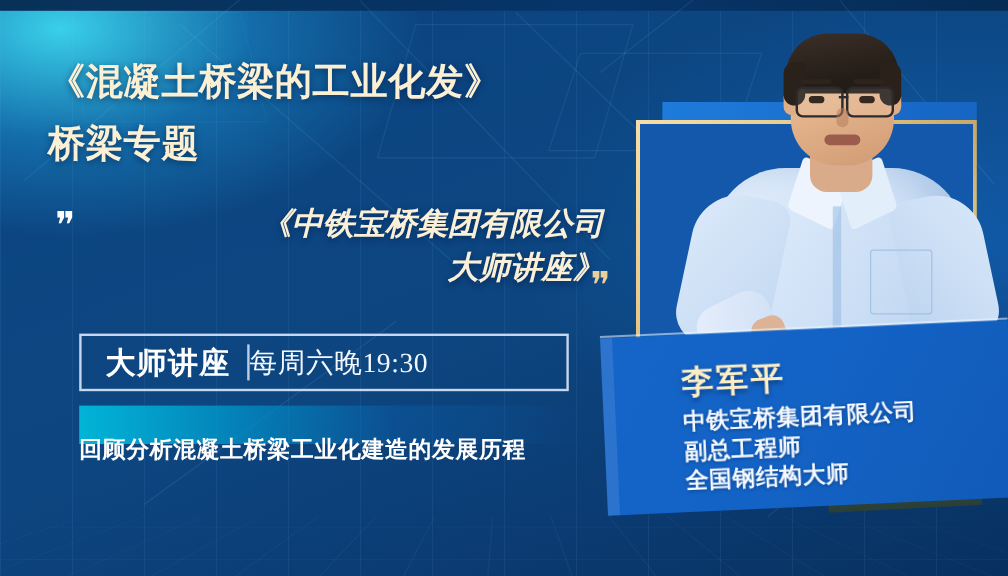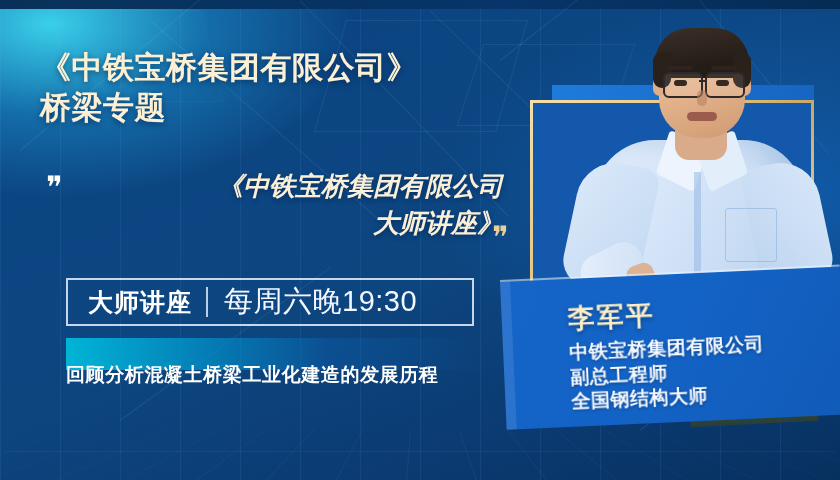--- a/index.html
+++ b/index.html
@@ -67,21 +67,21 @@
   .p-el{position:absolute;}
 
   
   .headline{
     position:absolute;left:40px;top:48px;width:500px;
     color:#fcf0d4;
     font-size:31px;line-height:1.30;
     font-weight:bold;letter-spacing:.5px;
     text-shadow:0 2px 6px rgba(0,20,60,.55);
   }
-  .headline .l2{display:block;}
+  .headline .l2{display:block;margin-top:12px;}
 
   
   .subwrap{position:absolute;left:40px;top:168px;width:480px;}
   .quote{
     position:absolute;font-weight:bold;font-style:italic;
     font-size:31px;line-height:1;letter-spacing:-3px;
   }
   .quote.open{left:6px;top:4px;color:#ffffff;}
   .quote.close{left:452px;top:54px;color:#e9cf9a;}
   .subtitle{
@@ -89,29 +89,29 @@
     color:#faf0d8;font-size:26px;line-height:1.42;
     font-style:italic;font-weight:bold;text-align:right;
     text-shadow:0 2px 5px rgba(0,20,60,.5);
   }
 
   
   .schedbox{
     position:absolute;left:66px;top:278px;
     width:404px;height:44px;
     border:2px solid rgba(232,240,255,.85);
-    display:flex;align-items:center;
+    display:flex;align-items:center;font-family:Liberation Serif, serif;
   }
   .sched-a{
     color:#ffffff;font-size:25px;font-weight:bold;letter-spacing:1px;
     padding:0 14px 0 20px;
   }
   .sched-div{width:2px;height:30px;background:rgba(232,240,255,.8);}
   .sched-b{
-    color:#f2f7ff;font-size:29px;letter-spacing:.5px;padding-left:16px;
+    color:#f2f7ff;font-size:23px;letter-spacing:.5px;
   }
 
   
   .tagline{
     position:absolute;left:66px;top:338px;width:420px;height:32px;
     background:linear-gradient(90deg,
       rgba(0,190,222,.92) 0%,
       rgba(0,150,205,.72) 32%,
       rgba(10,100,180,.38) 62%,
       rgba(13,70,135,0) 100%);
@@ -217,21 +217,21 @@
       <div class="p-el" style="left:141px;top:68px;width:13px;height:6px;background:#36291f;border-radius:4px;"></div>
 
       <div class="p-el" style="left:122px;top:78px;width:10px;height:16px;background:rgba(180,126,94,.55);border-radius:5px;"></div>
       <div class="p-el" style="left:112px;top:100px;width:30px;height:9px;background:#9c5c4d;border-radius:5px;"></div>
     </div>
 
     <div class="desk"></div>
   </div>
 
   <div class="headline">
-    <span>《中铁宝桥集团有限公司》</span>
+    <span>《混凝土桥梁的工业化发》</span>
     <span class="l2">桥梁专题</span>
   </div>
 
   <div class="subwrap">
     <div class="quote open">❞</div>
     <div class="subtitle">
       <div>《中铁宝桥集团有限公司</div>
       <div>大师讲座》</div>
     </div>
     <div class="quote close">❞</div>

